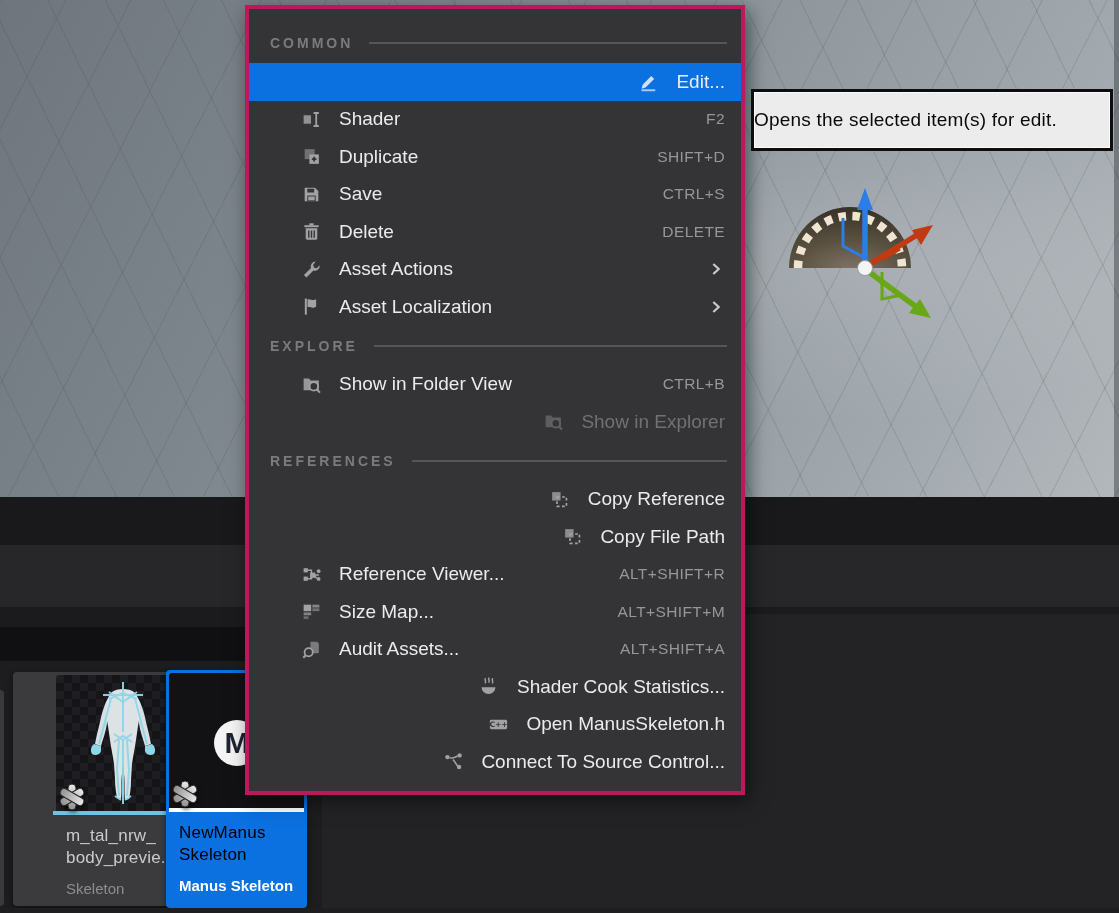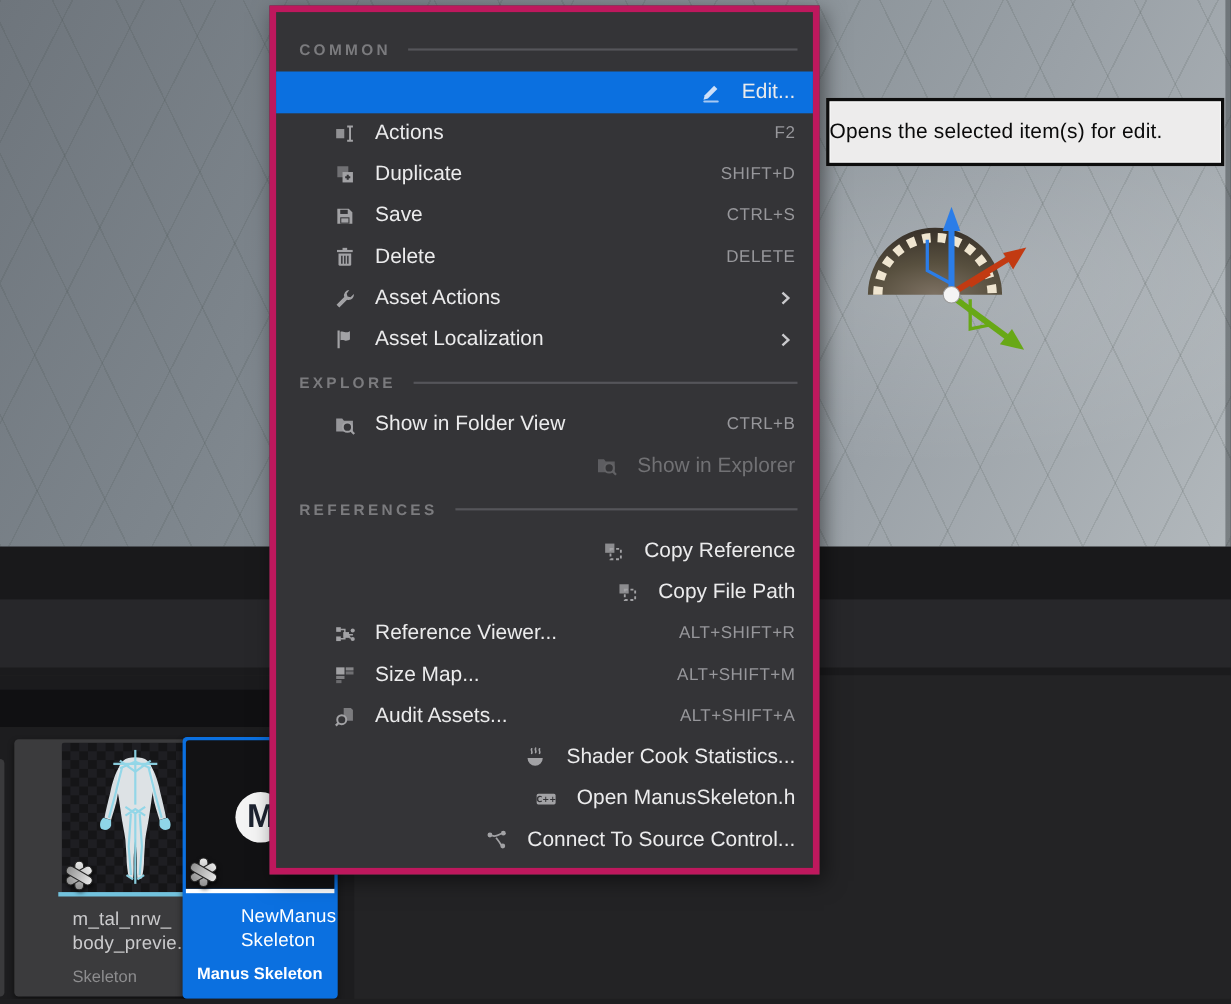--- a/index.html
+++ b/index.html
@@ -42,31 +42,31 @@
     margin:3px 3px 0 3px;height:136px;
     background:
       repeating-conic-gradient(#151517 0% 25%, #1e1e22 0% 50%);
     background-size:16px 16px;background-position:0 0;
   }
   .tile1 .nm{color:#cbcbcd;}
   .tile1 .ty{color:#8d8d8f;}
   .tile2{left:166px;top:670px;width:141px;height:238px;background:#0b70e0;padding:0;}
   .tile2 .thumb{margin:3px 3px 0 3px;height:135px;background:#121214;border-radius:3px 3px 0 0;}
   .tile2 .accent{margin:0 3px;}
-  .tile2 .nm{color:#ffffff;margin-left:40px;}
+  .tile2 .nm{color:#000000;}
   .tile2 .ty{color:#fff;font-weight:bold;}
   .mlogo{position:absolute;left:50%;top:50%;width:46px;height:46px;margin:-21px 0 0 -23px;border-radius:50%;
     background:#f4f4f4;display:flex;align-items:center;justify-content:center;
     font-weight:bold;font-size:30px;color:#1d2330;letter-spacing:-1px;}
   .star-badge{position:absolute;left:2px;bottom:-4px;filter:drop-shadow(1px 2px 2px rgba(0,0,0,.65));}
   .skel-wrap{position:absolute;left:50%;top:52%;transform:translate(-50%,-50%);}
   
   .menu{
     position:absolute;left:245px;top:5px;width:500px;height:790px;
-    background:#343437;border:6px solid #be185d;box-sizing:border-box;
+    background:#343437;border:4px solid #be185d;box-sizing:border-box;
     box-shadow:4px 6px 18px rgba(0,0,0,.5);
     padding-top:14px;
   }
   .msh{display:flex;align-items:center;height:40px;padding-left:21px;}
   .msh .msh-label{color:#7b7b7e;font-size:14px;font-weight:bold;letter-spacing:3px;}
   .msh .msh-line{flex:1;height:2px;background:#55555a;margin:0 14px 0 16px;}
   .mi{display:flex;align-items:center;height:37.5px;padding-right:16px;color:#ebebec;cursor:default;justify-content:flex-end;}
   .mi .mi-icon{width:44px;margin-left:40px;display:flex;justify-content:center;align-items:center;color:#a2a2a5;flex:none;}
   .mi .mi-label{font-size:19px;margin-left:6px;white-space:nowrap;}
   .mi .mi-shortcut{margin-left:auto;font-size:15.5px;color:#97979b;letter-spacing:.4px;}
@@ -230,21 +230,21 @@
         </span>
         <span class="mi-label">Edit...</span>
       </div>
       <div class="mi">
         <span class="mi-icon">
           <svg viewBox="0 0 20 20" width="21" height="21">
             <rect x="2.5" y="6" width="7" height="8" fill="currentColor" opacity=".85"></rect>
             <path d="M12 3.8h5M12 16.2h5M14.5 3.8v12.4" stroke="currentColor" stroke-width="1.7" fill="none"></path>
           </svg>
         </span>
-        <span class="mi-label">Actions</span>
+        <span class="mi-label">Shader</span>
         <span class="mi-shortcut">F2</span>
       </div>
       <div class="mi">
         <span class="mi-icon">
           <svg viewBox="0 0 20 20" width="21" height="21">
             <rect x="3.5" y="3" width="9.5" height="9.5" fill="currentColor" opacity=".55"></rect>
             <rect x="8" y="8" width="9" height="9" fill="currentColor"></rect>
             <path d="M12.5 10.3v4.4M10.3 12.5h4.4" stroke="#343437" stroke-width="1.8" fill="none"></path>
           </svg>
         </span>

